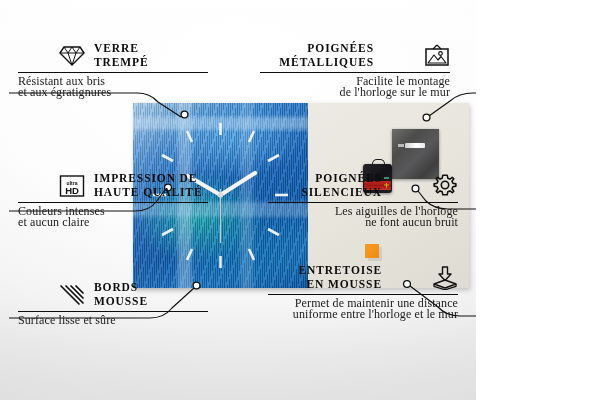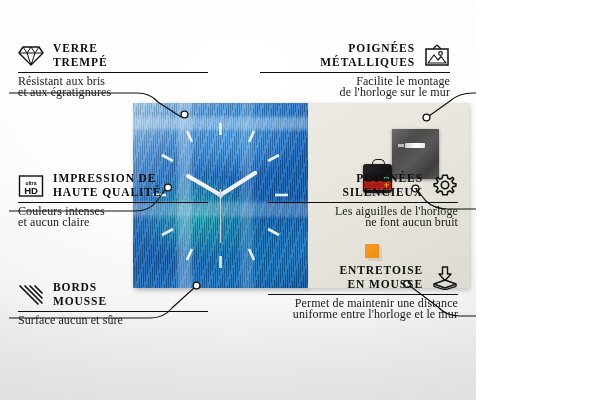--- a/index.html
+++ b/index.html
@@ -187,20 +187,21 @@
   .feature.right .feat-head { flex-direction: row-reverse; }
 
   .feat-icon {
     flex: 0 0 auto;
     width: 26px;
     height: 26px;
     display: flex;
     align-items: center;
     justify-content: flex-start;
     color: #111;
+    margin-left: 41px;
   }
   .feat-icon svg { display: block; }
 
   .feat-title {
     font-family: "Liberation Serif", "DejaVu Serif", serif;
     font-weight: bold;
     font-size: 11.5px;
     letter-spacing: 0.9px;
     line-height: 13.5px;
     color: #0d0d0d;
@@ -359,21 +360,21 @@
             <line x1="7" y1="3" x2="24" y2="20"></line>
             <line x1="12" y1="3" x2="24" y2="15"></line>
             <line x1="17" y1="3" x2="24" y2="10"></line>
           </g>
         </svg>
       </span>
       <span class="feat-title">BORDS
 MOUSSE</span>
     </div>
     <div class="feat-rule"></div>
-    <div class="feat-sub">Surface aucun et sûre</div>
+    <div class="feat-sub">Surface lisse et sûre</div>
   </div>
 
   <div class="feature right" id="feat-handles">
     <div class="feat-head">
       <span class="feat-icon">
         <svg width="26" height="24" viewBox="0 0 26 24">
           <path d="M13 1 L9 5 M13 1 L17 5" fill="none" stroke="#111" stroke-width="1.2"></path>
           <rect x="2" y="5" width="22" height="16" fill="none" stroke="#111" stroke-width="1.5"></rect>
           <path d="M4 19 L10 11 L14 16 L17 12.5 L22 19 Z" fill="none" stroke="#111" stroke-width="1.2" stroke-linejoin="round"></path>
           <circle cx="16.5" cy="9.5" r="1.8" fill="none" stroke="#111" stroke-width="1.2"></circle>

